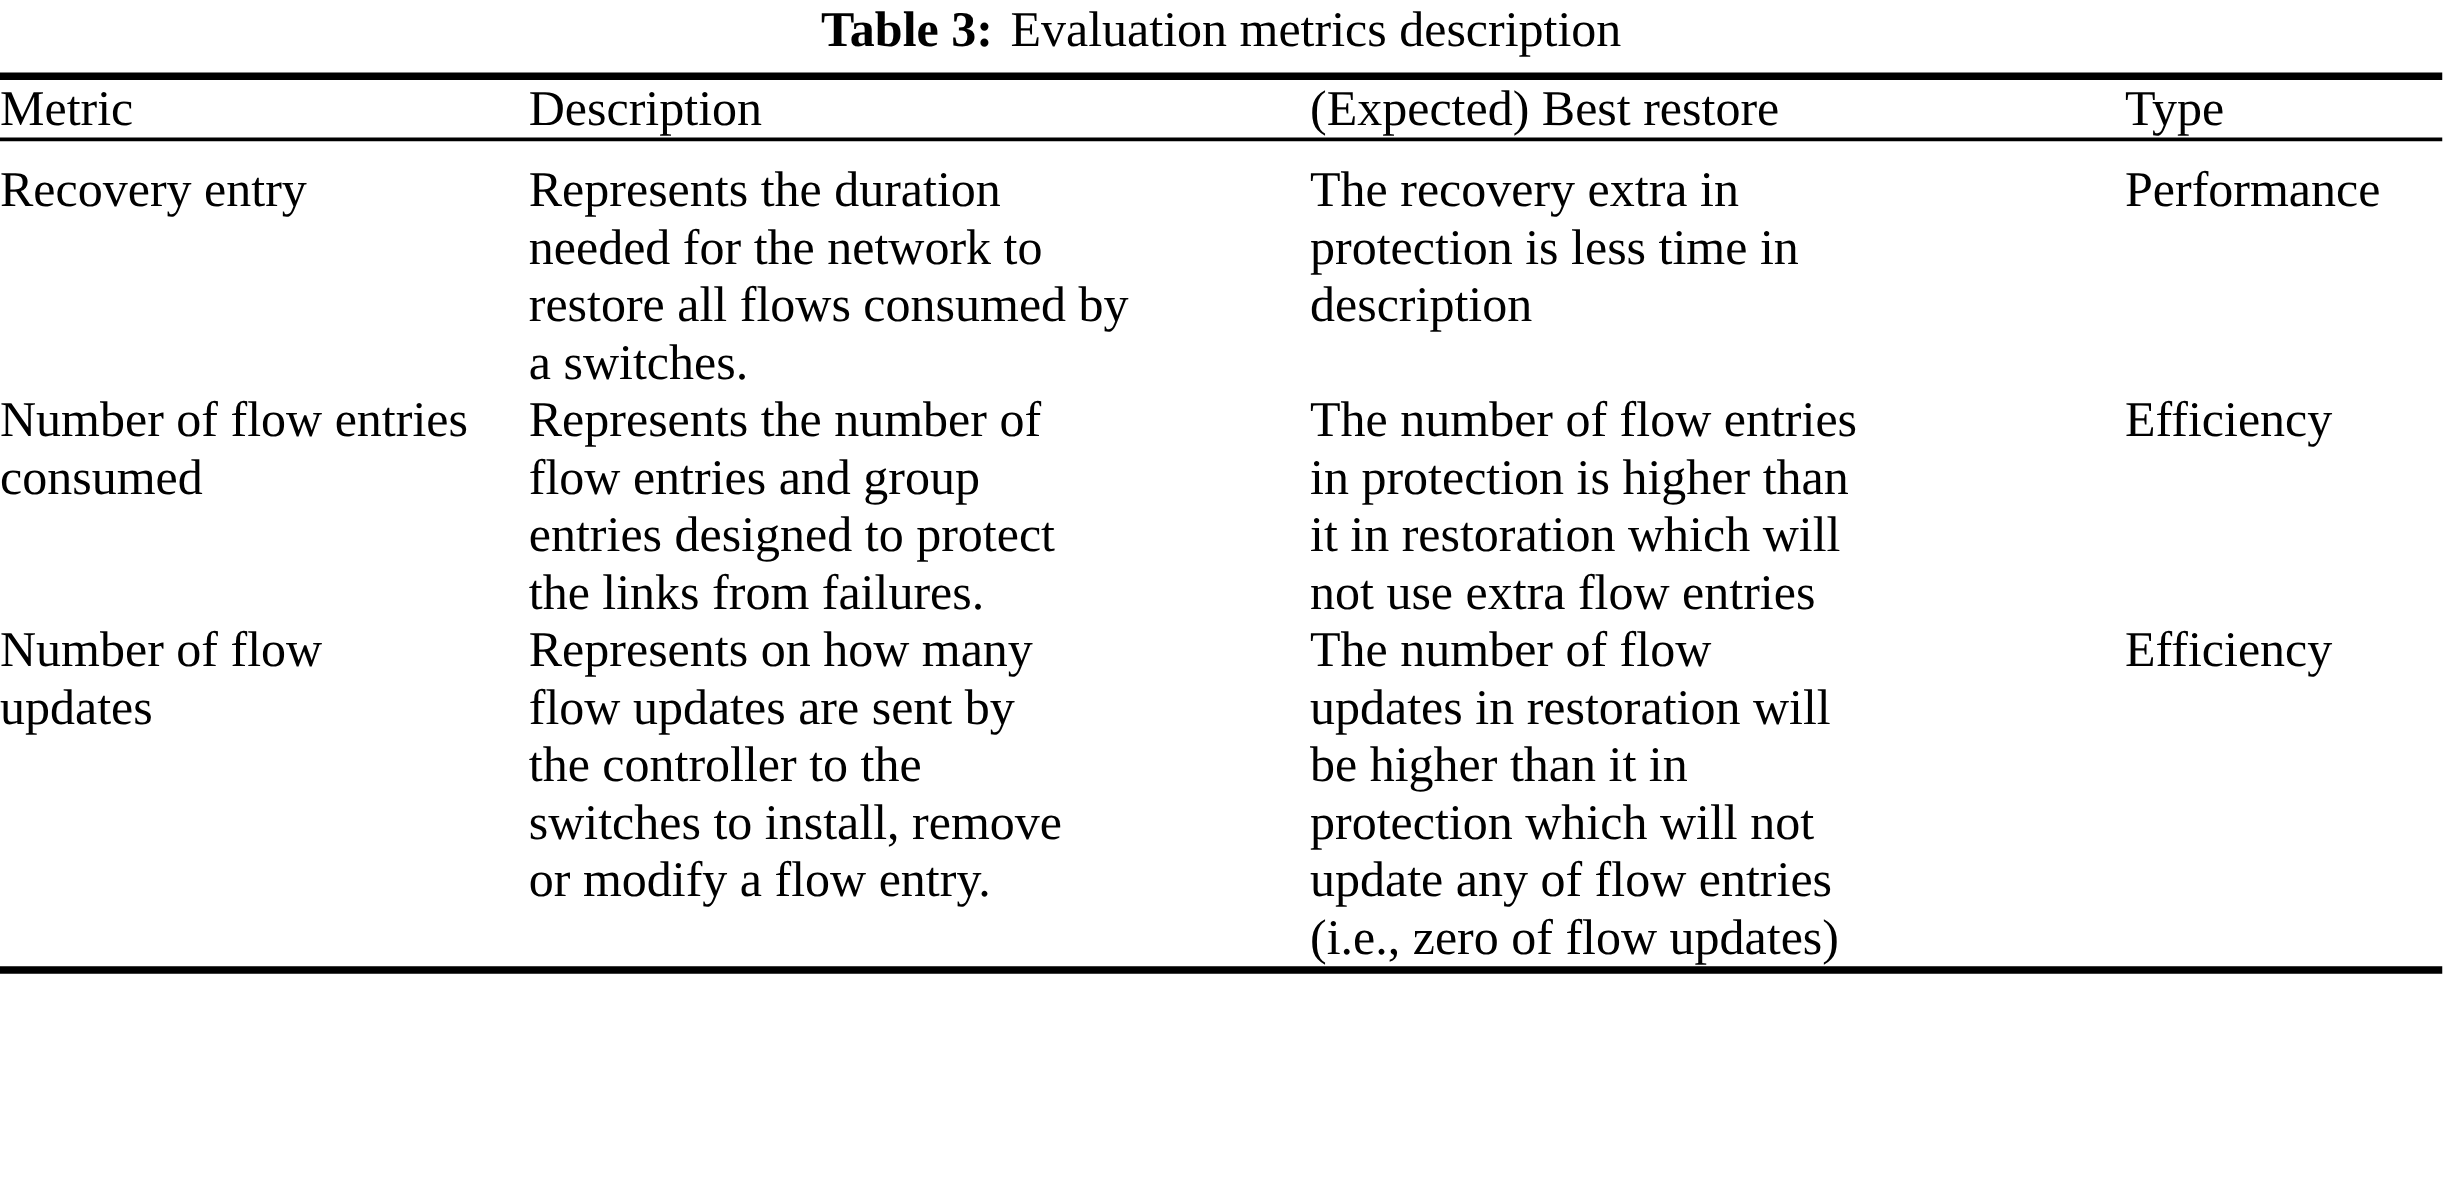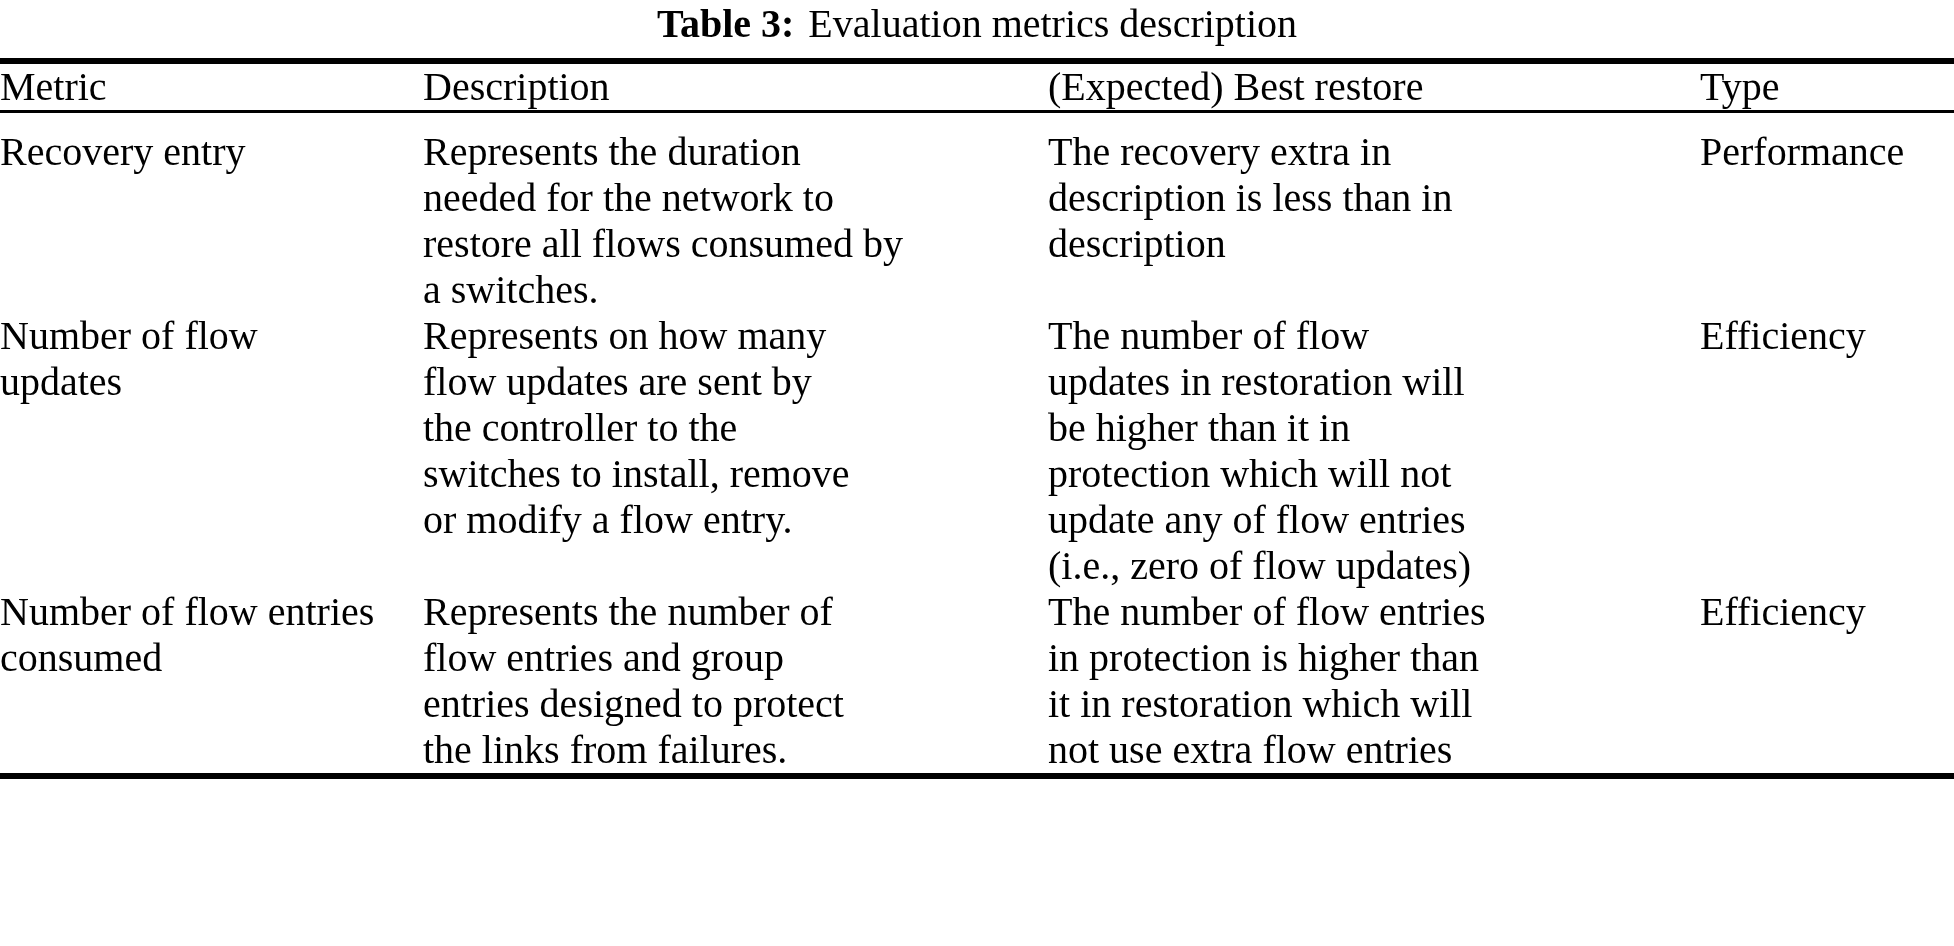--- a/index.html
+++ b/index.html
@@ -154,25 +154,50 @@
           <span class="cell-lines">
               <span class="ln">Represents the duration</span>
               <span class="ln">needed for the network to</span>
               <span class="ln">restore all flows consumed by</span>
               <span class="ln">a switches.</span>
             </span>
         </td>
         <td>
           <span class="cell-lines">
               <span class="ln">The recovery extra in</span>
-              <span class="ln">description is less than in</span>
+              <span class="ln">protection is less time in</span>
               <span class="ln">description</span>
             </span>
         </td>
         <td>Performance</td>
+      </tr>
+      <tr class="body-row">
+        <td>
+          <span class="cell-lines">
+              <span class="ln">Number of flow entries</span>
+              <span class="ln">consumed</span>
+            </span>
+        </td>
+        <td>
+          <span class="cell-lines">
+              <span class="ln">Represents the number of</span>
+              <span class="ln">flow entries and group</span>
+              <span class="ln">entries designed to protect</span>
+              <span class="ln">the links from failures.</span>
+            </span>
+        </td>
+        <td>
+          <span class="cell-lines">
+              <span class="ln">The number of flow entries</span>
+              <span class="ln">in protection is higher than</span>
+              <span class="ln">it in restoration which will</span>
+              <span class="ln">not use extra flow entries</span>
+            </span>
+        </td>
+        <td>Efficiency</td>
       </tr>
       <tr class="body-row">
         <td>
           <span class="cell-lines">
               <span class="ln">Number of flow</span>
               <span class="ln">updates</span>
             </span>
         </td>
         <td>
           <span class="cell-lines">
@@ -188,43 +213,18 @@
               <span class="ln">The number of flow</span>
               <span class="ln">updates in restoration will</span>
               <span class="ln">be higher than it in</span>
               <span class="ln">protection which will not</span>
               <span class="ln">update any of flow entries</span>
               <span class="ln">(i.e., zero of flow updates)</span>
             </span>
         </td>
         <td>Efficiency</td>
       </tr>
-      <tr class="body-row">
-        <td>
-          <span class="cell-lines">
-              <span class="ln">Number of flow entries</span>
-              <span class="ln">consumed</span>
-            </span>
-        </td>
-        <td>
-          <span class="cell-lines">
-              <span class="ln">Represents the number of</span>
-              <span class="ln">flow entries and group</span>
-              <span class="ln">entries designed to protect</span>
-              <span class="ln">the links from failures.</span>
-            </span>
-        </td>
-        <td>
-          <span class="cell-lines">
-              <span class="ln">The number of flow entries</span>
-              <span class="ln">in protection is higher than</span>
-              <span class="ln">it in restoration which will</span>
-              <span class="ln">not use extra flow entries</span>
-            </span>
-        </td>
-        <td>Efficiency</td>
-      </tr>
     </tbody>
   </table>
 
   <div class="rule-thick"></div>
 
 </div>
 
 </body></html>

